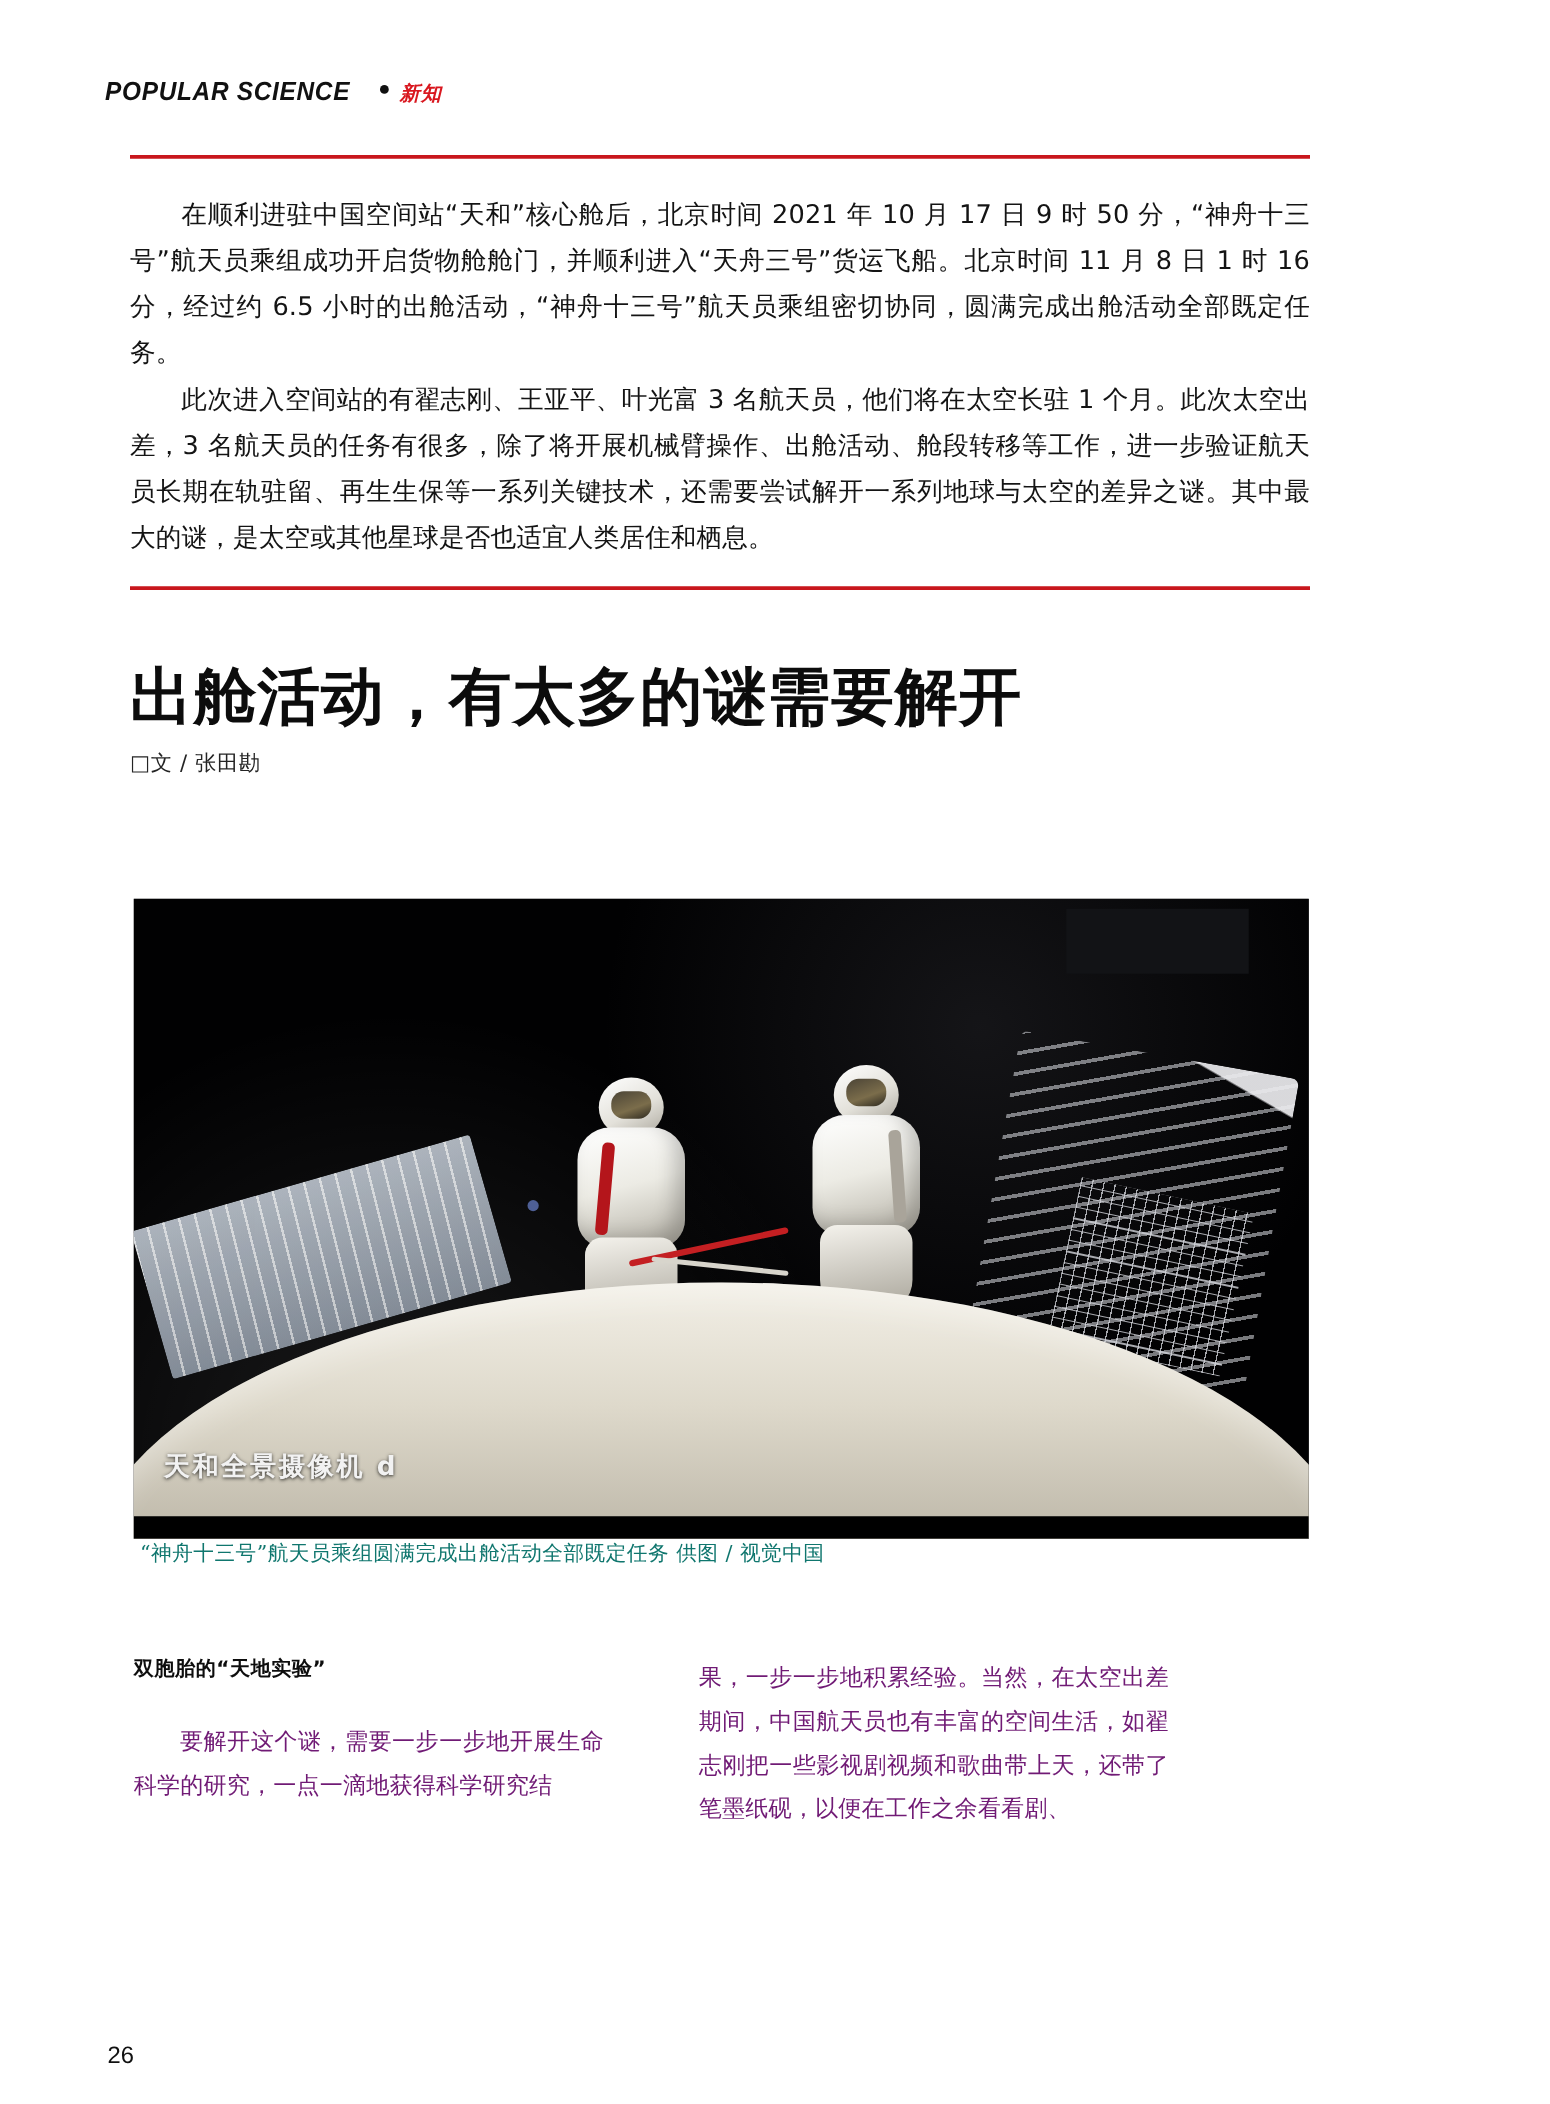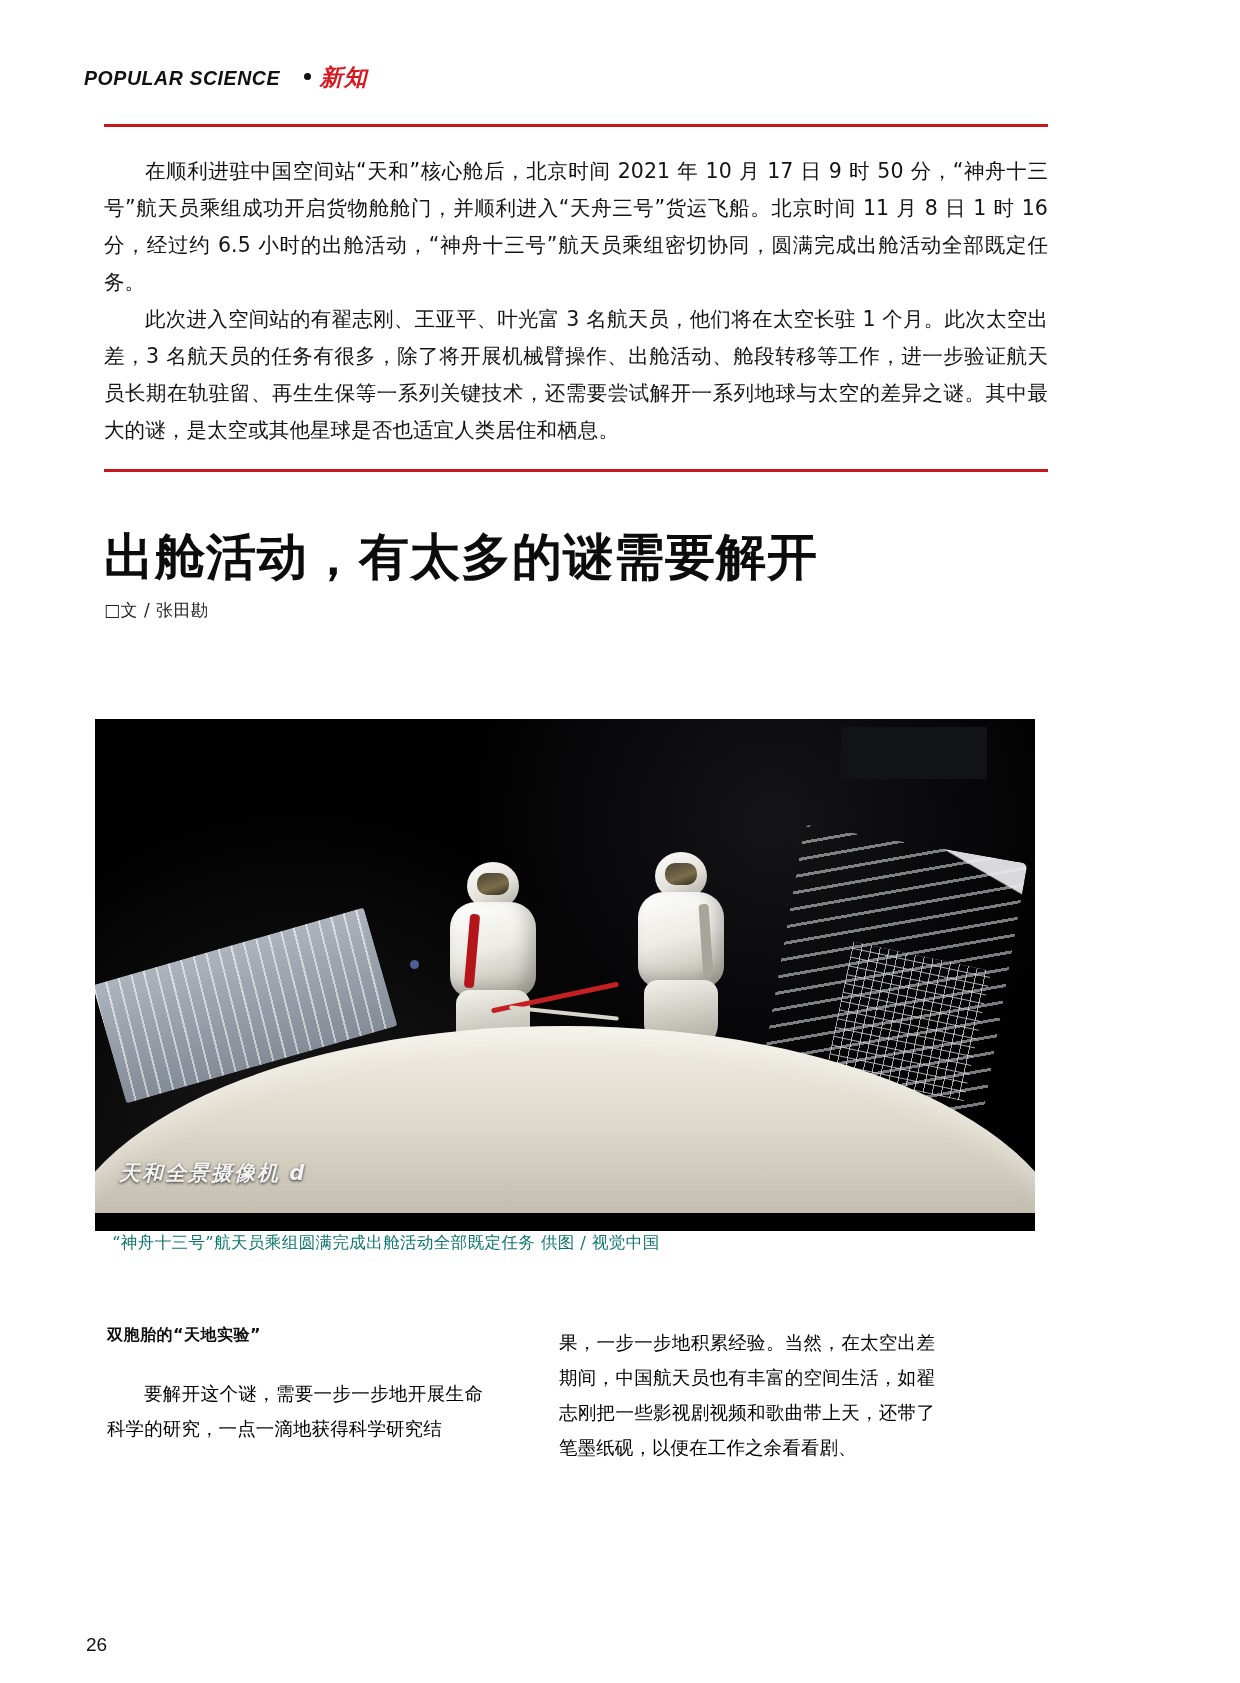--- a/index.html
+++ b/index.html
@@ -49,21 +49,21 @@
     width: 7px; height: 7px;
     border-radius: 50%;
     background: #111;
     position: relative;
     top: -5px;
   }
   .rh-cn {
     font-family: "DejaVu Sans", "Liberation Sans", sans-serif;
     font-weight: 700;
     font-style: italic;
-    font-size: 23px;
+    font-size: 16px;
     color: #d9171f;
     letter-spacing: 1px;
   }
 
   
   .lede {
     position: absolute;
     left: 104px;
     top: 124px;
     width: 944px;
@@ -107,27 +107,26 @@
     top: 599px;
     font-family: "DejaVu Sans", "Liberation Sans", sans-serif;
     font-size: 17px;
     letter-spacing: 0.5px;
     color: #242424;
   }
 
   
   .photo-wrap {
     position: absolute;
-    left: 95px;
+    left: 107px;
     top: 719px;
     width: 940px;
     height: 512px;
     overflow: hidden;
     background: #000;
-    font-style: italic;
   }
   .photo {
     position: absolute;
     inset: 0;
     background:
       radial-gradient(circle at 22% 88%, rgba(255,255,255,0.10) 0%, rgba(0,0,0,0) 42%),
       radial-gradient(circle at 72% 20%, rgba(90,90,100,0.22) 0%, rgba(0,0,0,0) 38%),
       #010102;
   }
   
@@ -312,21 +311,21 @@
     font-weight: 700;
     font-size: 16px;
     letter-spacing: 0.5px;
     color: #0d0d0d;
     margin-bottom: 30px;
   }
   .col-p {
     font-family: "DejaVu Sans", "Liberation Sans", sans-serif;
     font-size: 18.5px;
     line-height: 35px;
-    color: #000000;
+    color: #701a75;
     text-align: justify;
     text-indent: 2em;
     letter-spacing: 0.1px;
   }
   .col-p.no-indent { text-indent: 0; }
 
   
   .folio {
     position: absolute;
     left: 86px;

